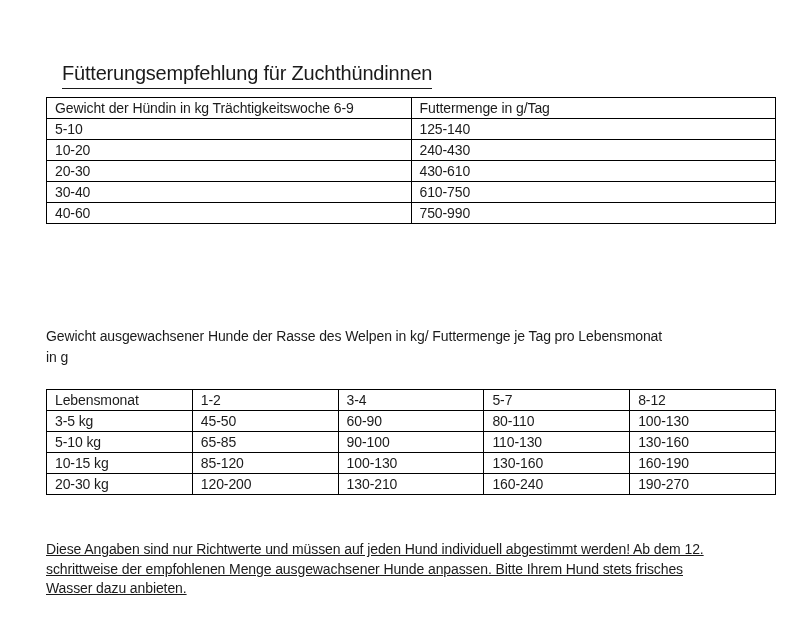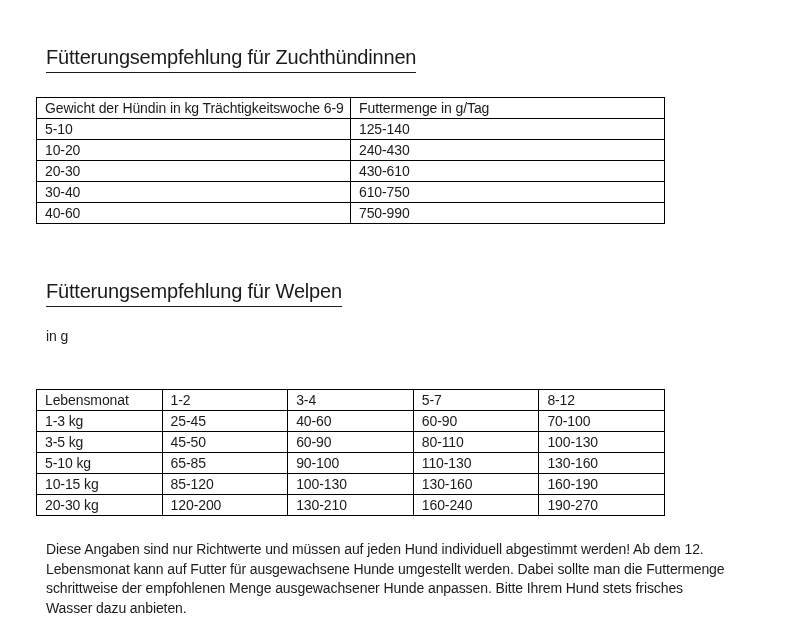--- a/index.html
+++ b/index.html
@@ -21,35 +21,35 @@
     color: var(--text, #1b1b1b);
   }
   .page {
     position: relative;
     width: 800px;
     height: 632px;
     background: var(--background, #fff);
   }
   .title {
     position: absolute;
-    margin: 0;
+    margin: 16px;
     font-size: 20px;
     font-weight: 400;
     letter-spacing: -0.2px;
     white-space: nowrap;
   }
   .title .underline {
     display: inline-block;
     border-bottom: 1px solid var(--text, #1b1b1b);
     padding-bottom: 3px;
   }
   table.tbl {
     position: absolute;
-    left: 36px;
-    width: 629px;
+    left: 46px;
+    width: 730px;
     border-collapse: collapse;
     table-layout: fixed;
   }
   table.tbl th,
   table.tbl td {
     border: 1px solid var(--border, #000);
     font-size: 14px;
     font-weight: 400;
     text-align: left;
     vertical-align: middle;
@@ -70,21 +70,21 @@
     left: 46px;
     font-size: 14px;
     letter-spacing: -0.1px;
   }
   .textblock .line {
     white-space: nowrap;
     line-height: 21px;
   }
   .intro { top: 326px; }
   .footer { top: 540px; }
-  .footer .line { line-height: 19.5px; }
+  .footer .line { line-height: 19.5px; text-decoration: underline; }
   .title-1 { left: 46px; top: 46px; }
   .title-2 { left: 46px; top: 280px; }
 </style>
 </head>
 <body>
 
 <div class="page">
 
   <h1 class="title title-1"><span class="underline">Fütterungsempfehlung für Zuchthündinnen</span></h1>
 
@@ -116,23 +116,23 @@
         <td>30-40</td>
         <td>610-750</td>
       </tr>
       <tr>
         <td>40-60</td>
         <td>750-990</td>
       </tr>
     </tbody>
   </table>
 
-  <h1 class="title title-2"><span class="underline">Fütterungsempfehlung für Welpen</span></h1>
 
   <div class="textblock intro">
+    <div class="line">Gewicht ausgewachsener Hunde der Rasse des Welpen in kg/ Futtermenge je Tag pro Lebensmonat</div>
     <div class="line">in g</div>
   </div>
 
   <table class="tbl tbl2">
     <colgroup>
         <col>
         <col>
         <col>
         <col>
         <col>
@@ -140,27 +140,20 @@
     <thead>
       <tr>
         <th>Lebensmonat</th>
         <th>1-2</th>
         <th>3-4</th>
         <th>5-7</th>
         <th>8-12</th>
       </tr>
     </thead>
     <tbody>
-      <tr>
-        <td>1-3 kg</td>
-        <td>25-45</td>
-        <td>40-60</td>
-        <td>60-90</td>
-        <td>70-100</td>
-      </tr>
       <tr>
         <td>3-5 kg</td>
         <td>45-50</td>
         <td>60-90</td>
         <td>80-110</td>
         <td>100-130</td>
       </tr>
       <tr>
         <td>5-10 kg</td>
         <td>65-85</td>
@@ -180,18 +173,17 @@
         <td>120-200</td>
         <td>130-210</td>
         <td>160-240</td>
         <td>190-270</td>
       </tr>
     </tbody>
   </table>
 
   <div class="textblock footer">
     <div class="line">Diese Angaben sind nur Richtwerte und müssen auf jeden Hund individuell abgestimmt werden! Ab dem 12.</div>
-    <div class="line">Lebensmonat kann auf Futter für ausgewachsene Hunde umgestellt werden. Dabei sollte man die Futtermenge</div>
     <div class="line">schrittweise der empfohlenen Menge ausgewachsener Hunde anpassen. Bitte Ihrem Hund stets frisches</div>
     <div class="line">Wasser dazu anbieten.</div>
   </div>
 
 </div>
 
 </body></html>

